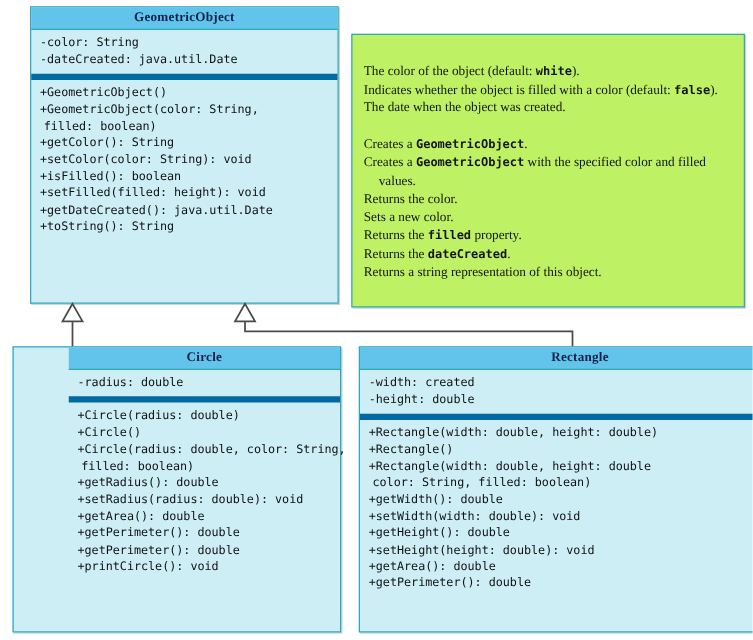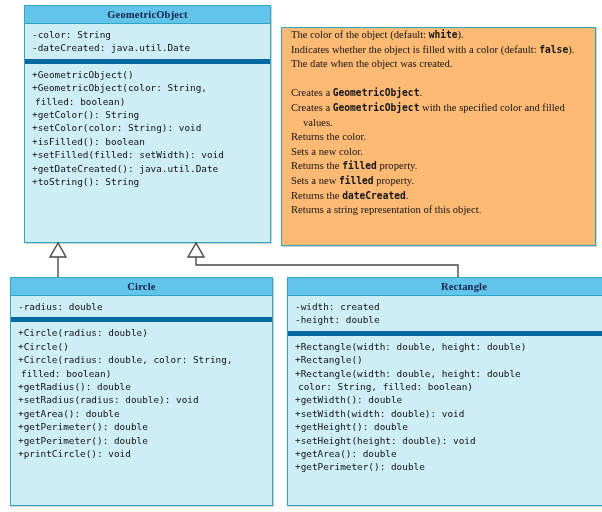--- a/index.html
+++ b/index.html
@@ -48,24 +48,24 @@
     white-space: pre;
   }
   .uml-row.cont {
     text-indent: 3px;
   }
 
   
   .note-box {
     position: absolute;
     box-sizing: border-box;
-    background: #fdba74;
+    background: #bef264;
     border: 1px solid #2fa8bf;
     box-shadow: 1px 1px 0 rgba(0,0,0,0.18);
-    padding: 0 8px 6px 9px;
+    padding: 23px 8px 6px 9px;
   }
   .note-line {
     font-family: "Liberation Serif", serif;
     font-size: 10.6px;
     line-height: 14.6px;
     color: #141414;
     white-space: pre-wrap;
   }
   .note-line.cont {
     padding-left: 12px;
@@ -98,43 +98,42 @@
       <div class="uml-row">-color: String</div>
       <div class="uml-row">-dateCreated: java.util.Date</div>
     </div>
   <div class="uml-section" id="go-methods">
       <div class="uml-row">+GeometricObject()</div>
       <div class="uml-row">+GeometricObject(color: String,</div>
       <div class="uml-row cont">filled: boolean)</div>
       <div class="uml-row">+getColor(): String</div>
       <div class="uml-row">+setColor(color: String): void</div>
       <div class="uml-row">+isFilled(): boolean</div>
-      <div class="uml-row">+setFilled(filled: setWidth): void</div>
+      <div class="uml-row">+setFilled(filled: height): void</div>
       <div class="uml-row">+getDateCreated(): java.util.Date</div>
       <div class="uml-row">+toString(): String</div>
     </div>
 </div>
 
 <div class="note-box" id="note-box" style="left:281px; top:27px; width:315px; height:219px;">
     <div class="note-line"><span>The color of the object (default: </span><span class="mono">white</span><span>).</span></div>
     <div class="note-line"><span>Indicates whether the object is filled with a color (default: </span><span class="mono">false</span><span>).</span></div>
     <div class="note-line"><span>The date when the object was created.</span></div>
     <div class="note-line spacer"></div>
     <div class="note-line"><span>Creates a </span><span class="mono">GeometricObject</span><span>.</span></div>
     <div class="note-line"><span>Creates a </span><span class="mono">GeometricObject</span><span> with the specified color and filled</span></div>
     <div class="note-line cont"><span>values.</span></div>
     <div class="note-line"><span>Returns the color.</span></div>
     <div class="note-line"><span>Sets a new color.</span></div>
     <div class="note-line"><span>Returns the </span><span class="mono">filled</span><span> property.</span></div>
-    <div class="note-line"><span>Sets a new </span><span class="mono">filled</span><span> property.</span></div>
     <div class="note-line"><span>Returns the </span><span class="mono">dateCreated</span><span>.</span></div>
     <div class="note-line"><span>Returns a string representation of this object.</span></div>
   </div>
 
-<div class="uml-class" id="cls-circle" style="left:10px; top:277px; width:263px; height:229px;">
+<div class="uml-class" id="cls-circle" style="left:10px; top:277px; width:263px; height:229px;padding-left:44px;">
   <div class="uml-header">Circle</div>
   <div class="uml-section" id="ci-fields">
       <div class="uml-row">-radius: double</div>
     </div>
   <div class="uml-section" id="ci-methods">
       <div class="uml-row">+Circle(radius: double)</div>
       <div class="uml-row">+Circle()</div>
       <div class="uml-row">+Circle(radius: double, color: String,</div>
       <div class="uml-row cont">filled: boolean)</div>
       <div class="uml-row">+getRadius(): double</div>

